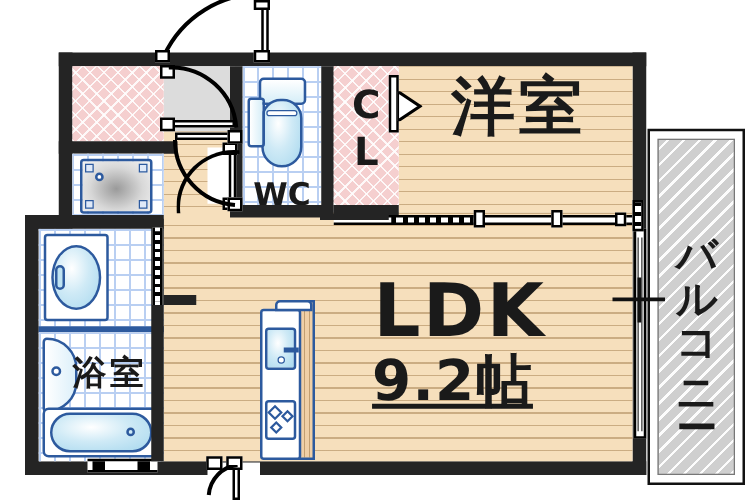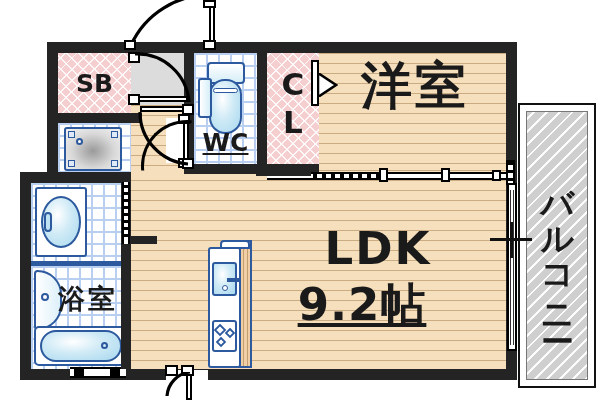--- a/index.html
+++ b/index.html
@@ -83,21 +83,20 @@
 
   <div class="abs wood" style="left:131px;top:170px;width:375px;height:199px;"></div>
 
   <div class="abs wood" style="left:131px;top:105px;width:57px;height:70px;"></div>
 
   <div class="abs wood" style="left:319px;top:53px;width:187px;height:117px;"></div>
 
   <div class="abs entryfloor" style="left:131px;top:53px;width:57px;height:52px;"></div>
 
   <div class="abs pink" style="left:58px;top:53px;width:73px;height:60px;"></div>
-  <div class="abs lbl lbl-lat" style="left:58px;top:63px;width:73px;height:40px;font-size:25px;">SB</div>
 
   <div class="abs wall" style="left:47px;top:113px;width:95px;height:10px;"></div>
 
   <div class="abs tile" style="left:58px;top:123px;width:73px;height:52px;"></div>
   <div class="abs fx" style="left:64px;top:127px;width:58px;height:44px;background:radial-gradient(ellipse at 50% 55%,#9a9a9a 0%,#d8d8d8 55%,#f4f4f4 100%);"></div>
   <div class="abs" style="left:76px;top:138px;width:7px;height:7px;border:2px solid #2d5a9e;border-radius:50%;background:#fff;"></div>
   <div class="abs" style="left:68px;top:131px;width:7px;height:7px;background:#dfe9f8;border:1.5px solid #2d5a9e;"></div>
   <div class="abs" style="left:111px;top:131px;width:7px;height:7px;background:#dfe9f8;border:1.5px solid #2d5a9e;"></div>
   <div class="abs" style="left:68px;top:160px;width:7px;height:7px;background:#dfe9f8;border:1.5px solid #2d5a9e;"></div>
   <div class="abs" style="left:111px;top:160px;width:7px;height:7px;background:#dfe9f8;border:1.5px solid #2d5a9e;"></div>
@@ -127,21 +126,21 @@
 
   <div class="abs" style="left:122px;top:182px;width:8px;height:62px;background:#ffffff;border-left:2.5px solid #000;border-right:2.5px solid #000;"></div>
   <div class="abs" style="left:124px;top:185px;width:4px;height:56px;
               background-image:repeating-linear-gradient(to bottom,#000 0 3px,rgba(0,0,0,0) 3px 7px);"></div>
 
   <div class="abs tile" style="left:194px;top:53px;width:63px;height:111px;"></div>
   <div class="abs fx" style="left:207px;top:62px;width:38px;height:22px;background:linear-gradient(to bottom,#ffffff,#d6eef8);border-radius:4px;"></div>
   <div class="abs fxb" style="left:209px;top:79px;width:33px;height:55px;border-radius:16px 16px 17px 17px;"></div>
   <div class="abs fx" style="left:198px;top:78px;width:14px;height:40px;border-radius:3px;background:linear-gradient(to right,#ffffff,#d6eef8);"></div>
   <div class="abs" style="left:213px;top:88px;width:25px;height:5px;background:#fff;border:1.5px solid #2d5a9e;border-radius:3px;"></div>
-  <div class="abs lbl lbl-lat" style="left:194px;top:127px;width:63px;height:30px;font-size:25px;text-decoration:underline;">WC</div>
+  <div class="abs lbl lbl-lat" style="left:194px;top:140px;width:63px;height:30px;font-size:25px;text-decoration:underline;">WC</div>
 
   <div class="abs wall" style="left:184px;top:53px;width:10px;height:111px;"></div>
   <div class="abs wall" style="left:257px;top:53px;width:10px;height:111px;"></div>
   <div class="abs wall" style="left:184px;top:164px;width:83px;height:10px;"></div>
 
   <div class="abs white" style="left:166px;top:118px;width:20px;height:45px;"></div>
 
   <div class="abs leaf" style="left:183px;top:118px;width:6px;height:46px;"></div>
   <div class="abs hinge" style="left:178px;top:114px;width:12px;height:10px;"></div>
   <div class="abs hinge" style="left:178px;top:158px;width:12px;height:10px;"></div>
@@ -156,21 +155,21 @@
 
   <div class="abs" style="left:311px;top:60px;width:8px;height:46px;background:#ffffff;border:2.5px solid #000;"></div>
   <svg class="abs" style="left:318px;top:73px;width:20px;height:24px;" viewBox="0 0 20 24">
     <polygon points="0,0 18,12 0,24" fill="#ffffff" stroke="#000" stroke-width="2.5"></polygon>
   </svg>
 
   <div class="abs wall" style="left:267px;top:164px;width:52px;height:10px;"></div>
 
   <div class="abs lbl" style="left:340px;top:58px;width:150px;height:55px;font-size:51px;letter-spacing:3px;">洋室</div>
 
-  <div class="abs lbl lbl-lat" style="left:298px;top:222px;width:160px;height:52px;font-size:45px;letter-spacing:2px;">LDK</div>
+  <div class="abs lbl lbl-lat" style="left:288px;top:222px;width:160px;height:52px;font-size:59px;letter-spacing:2px;">LDK</div>
   <div class="abs lbl" style="left:272px;top:278px;width:180px;height:52px;font-size:45px;letter-spacing:1px;text-decoration:underline;">9.2帖</div>
 
   <div class="abs" style="left:267px;top:172px;width:239px;height:8px;background:#fff;border-top:2.5px solid #000;border-bottom:2.5px solid #000;"></div>
   <div class="abs wall" style="left:256px;top:171px;width:55px;height:5px;"></div>
   <div class="abs" style="left:313px;top:173px;width:66px;height:6px;
               background-image:repeating-linear-gradient(to right,#000 0 4px,rgba(0,0,0,0) 4px 9px);"></div>
   <div class="abs" style="left:379px;top:168px;width:9px;height:14px;background:#fff;border:2.5px solid #000;"></div>
   <div class="abs" style="left:441px;top:168px;width:9px;height:14px;background:#fff;border:2.5px solid #000;"></div>
   <div class="abs" style="left:492px;top:170px;width:9px;height:11px;background:#fff;border:2.5px solid #000;"></div>
 

